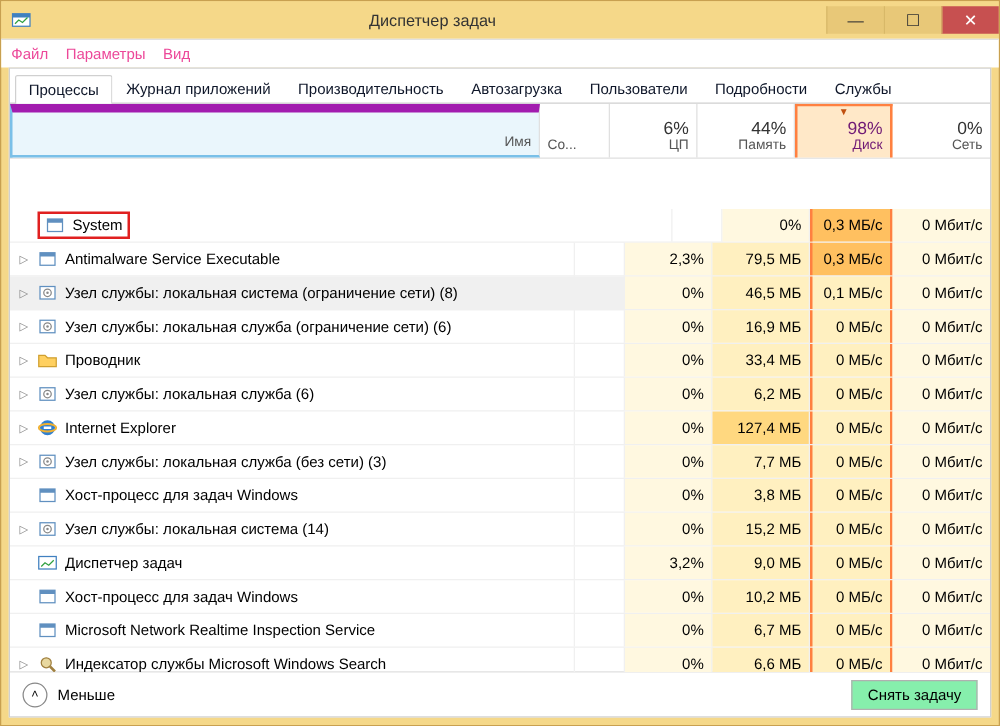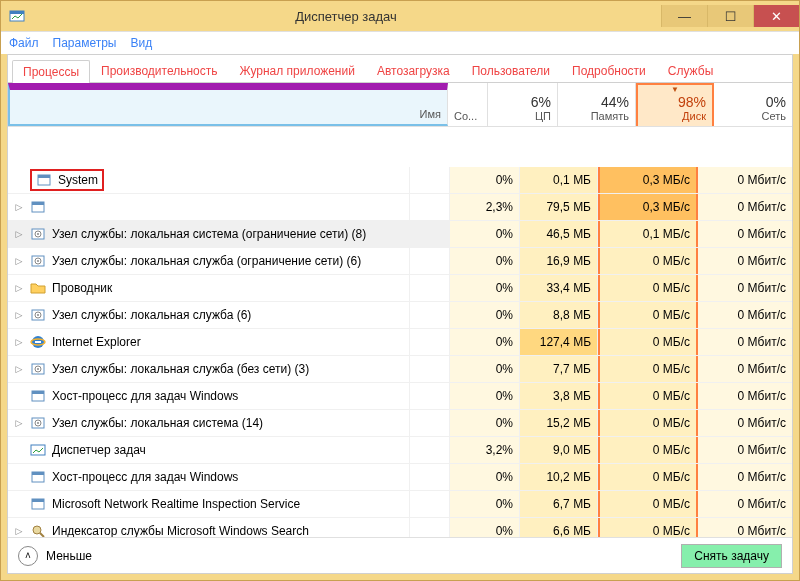--- a/index.html
+++ b/index.html
@@ -51,42 +51,42 @@
     border-left: 1px solid #d8b868;
   }
   .win-btn.close { background: #c75050; color: #fff; }
   .menubar {
     background: #fff;
     border-top: 1px solid #e0e0e0;
     padding: 4px 8px;
     display: flex;
     gap: 14px;
   }
-  .menubar span { color: #3b82f6; cursor: default; }
+  .menubar span { color: #ec4899; cursor: default; }
   .content {
     flex: 1;
     background: #fff;
     margin: 0 6px 6px 6px;
     border: 1px solid #d0d0d0;
     display: flex;
     flex-direction: column;
     overflow: hidden;
   }
   .tabs {
     display: flex;
     border-bottom: 1px solid #d0d0d0;
     background: #fff;
     padding: 4px 4px 0 4px;
     gap: 0;
   }
   .tab {
     padding: 4px 10px;
     border: 1px solid transparent;
     border-bottom: none;
-    color: #ef4444;
+    color: #0f172a;
     cursor: default;
     font-size: 12px;
     position: relative;
   }
   .tab.active {
     border-color: #d0d0d0;
     background: #fff;
     border-radius: 2px 2px 0 0;
     top: 1px;
   }
@@ -107,25 +107,25 @@
     display: flex;
     flex-direction: column;
     justify-content: flex-end;
     text-align: right;
     color: #555;
     font-size: 11px;
   }
   .hcell .pct { font-size: 14px; color: #333; }
   .hcell .lbl { font-size: 11px; }
   .col-name { flex: 1; justify-content: flex-end; text-align: right; border-left: 2px solid #7ac0e8; border-top: 7px solid #a21caf; border-bottom: 2px solid #7ac0e8; background: #eaf6fc; }
-  .col-status { width: 40px; text-align: left; justify-content: flex-end; }
+  .col-status { width: 56px; text-align: left; justify-content: flex-end; }
   .col-cpu { width: 70px; }
   .col-mem { width: 78px; }
   .col-disk { width: 78px; background: #ffe8c8; border-top: 2px solid #ff8040; border-left: 2px solid #ff8040; border-right: 2px solid #ff8040; }
-  .col-disk .lbl, .col-disk .pct { color: #c2410c; }
+  .col-disk .lbl, .col-disk .pct { color: #701a75; }
   .col-net { width: 78px; border-right: none; }
   .sort-arrow { font-size: 8px; color: #c05010; text-align: center; }
   .grid-body { flex: 1; overflow-y: auto; margin-top: 40px; }
   .row {
     display: flex;
     height: 27px;
     align-items: stretch;
     border-bottom: 1px solid #f0f0f0;
   }
   .row.sel { background: #f0f0f0; }
@@ -135,23 +135,23 @@
     padding: 0 6px;
     border-right: 1px solid #f0f0f0;
     white-space: nowrap;
     overflow: hidden;
   }
   .cell.name { flex: 1; gap: 6px; }
   .cell.status { width: 40px; }
   .cell.num { width: 70px; justify-content: flex-end; background: #fff8e0; }
   .cell.mem { width: 78px; justify-content: flex-end; background: #fff0c0; }
   .cell.mem.hot { background: #ffd880; }
-  .cell.disk { width: 100px; justify-content: flex-end; background: #fff0c0; border-left: 2px solid #ff8040; border-right: 2px solid #ff8040; }
+  .cell.disk { width: 66px; justify-content: flex-end; background: #fff0c0; border-left: 2px solid #ff8040; border-right: 2px solid #ff8040; }
   .cell.disk.hot { background: #ffc060; }
-  .cell.net { width: 94px; justify-content: flex-end; background: #fff8e0; border-right: none; }
+  .cell.net { width: 78px; justify-content: flex-end; background: #fff8e0; border-right: none; }
   .expand {
     width: 10px;
     color: #888;
     font-size: 9px;
     display: inline-block;
     text-align: center;
   }
   .proc-icon {
     width: 16px; height: 16px;
     display: inline-flex;
@@ -209,22 +209,22 @@
   <div class="menubar">
     <span>Файл</span>
     <span>Параметры</span>
     <span>Вид</span>
   </div>
 
   <div class="content">
 
     <div class="tabs" id="tabs">
         <div class="tab active">Процессы</div>
+        <div class="tab">Журнал приложений</div>
         <div class="tab">Производительность</div>
-        <div class="tab">Журнал приложений</div>
         <div class="tab">Автозагрузка</div>
         <div class="tab">Пользователи</div>
         <div class="tab">Подробности</div>
         <div class="tab">Службы</div>
       </div>
 
     <div class="grid">
       <div class="grid-header">
         <div class="hcell col-name">
           <span class="lbl">Имя</span>
@@ -259,33 +259,33 @@
                   <svg width="16" height="16" viewBox="0 0 16 16">
                     <rect x="2" y="3" width="12" height="10" fill="#fff" stroke="#6090c0"></rect>
                     <rect x="2" y="3" width="12" height="3" fill="#6090c0"></rect>
                   </svg>
                 </span>
                 <span>System</span>
               </span>
             </div>
             <div class="cell status"></div>
             <div class="cell num">0%</div>
-            <div class="cell mem">0,1 МБ</div>
             <div class="cell disk hot">0,3 МБ/с</div>
             <div class="cell net">0 Мбит/с</div>
           </div>
           <div class="row">
             <div class="cell name">
               <span class="expand">▷</span>
               <span class="proc-icon">
                 <svg width="16" height="16" viewBox="0 0 16 16">
                   <rect x="2" y="3" width="12" height="10" fill="#fff" stroke="#6090c0"></rect>
                   <rect x="2" y="3" width="12" height="3" fill="#6090c0"></rect>
                 </svg>
               </span>
+              <span>Antimalware Service Executable</span>
             </div>
             <div class="cell status"></div>
             <div class="cell num">2,3%</div>
             <div class="cell mem">79,5 МБ</div>
             <div class="cell disk hot">0,3 МБ/с</div>
             <div class="cell net">0 Мбит/с</div>
           </div>
           <div class="row sel">
             <div class="cell name">
               <span class="expand">▷</span>
@@ -345,21 +345,21 @@
                 <svg width="16" height="16" viewBox="0 0 16 16">
                   <rect x="2" y="3" width="12" height="10" fill="#fff" stroke="#6090c0"></rect>
                   <circle cx="8" cy="8" r="3" fill="none" stroke="#888"></circle>
                   <circle cx="8" cy="8" r="1" fill="#888"></circle>
                 </svg>
               </span>
               <span>Узел службы: локальная служба (6)</span>
             </div>
             <div class="cell status"></div>
             <div class="cell num">0%</div>
-            <div class="cell mem">8,8 МБ</div>
+            <div class="cell mem">6,2 МБ</div>
             <div class="cell disk">0 МБ/с</div>
             <div class="cell net">0 Мбит/с</div>
           </div>
           <div class="row">
             <div class="cell name">
               <span class="expand">▷</span>
               <span class="proc-icon">
                 <svg width="16" height="16" viewBox="0 0 16 16">
                   <circle cx="8" cy="8" r="6" fill="#3080d0"></circle>
                   <ellipse cx="8" cy="8" rx="7" ry="3" fill="none" stroke="#f0b030" stroke-width="1.5"></ellipse>

